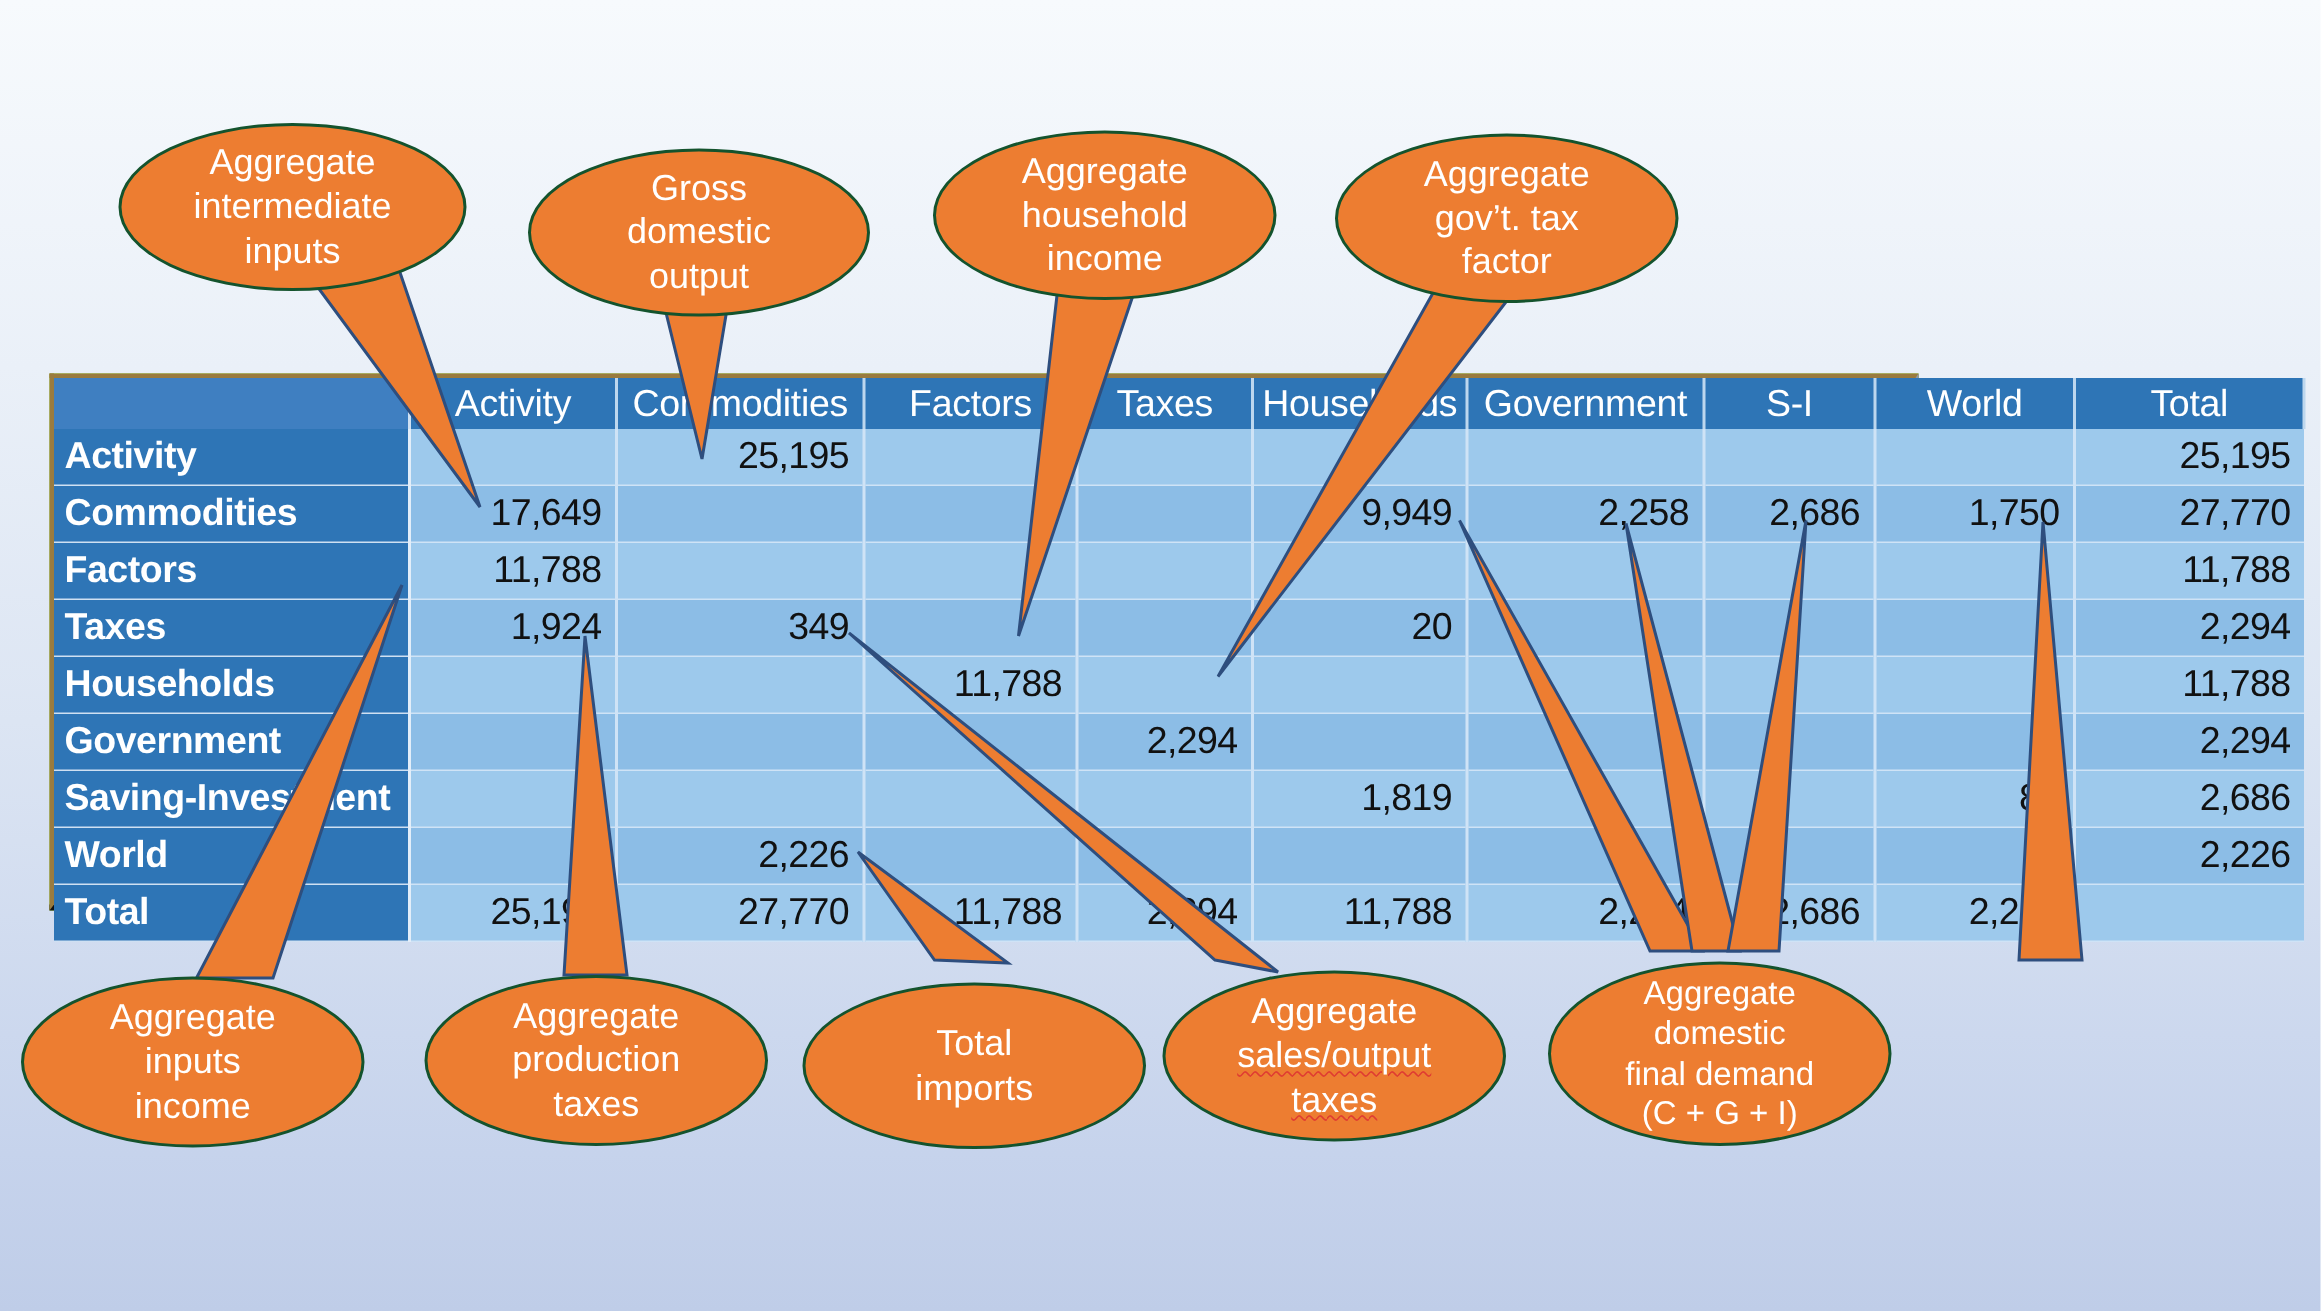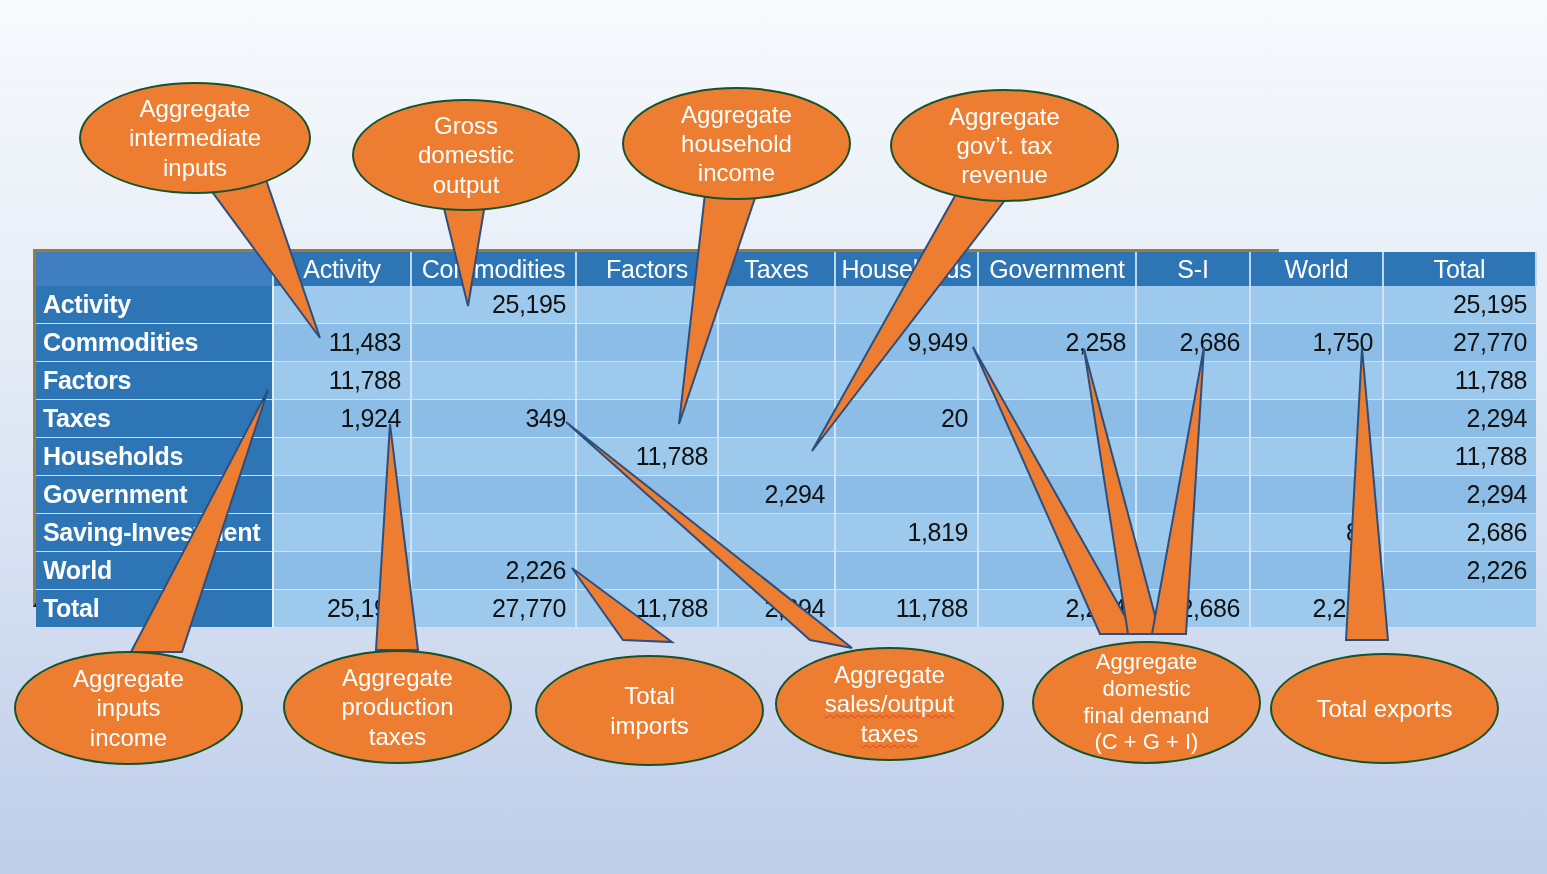--- a/index.html
+++ b/index.html
@@ -194,21 +194,21 @@
           <td></td>
           <td></td>
           <td></td>
           <td></td>
           <td></td>
           <td></td>
           <td class="totcol">25,195</td>
         </tr>
         <tr class="even">
           <th class="rowlab">Commodities</th>
-          <td>11,483</td>
+          <td>17,649</td>
           <td></td>
           <td></td>
           <td></td>
           <td>9,949</td>
           <td>2,258</td>
           <td>2,686</td>
           <td>1,750</td>
           <td class="totcol">27,770</td>
         </tr>
         <tr class="odd">
@@ -320,21 +320,21 @@
       <span>Aggregate</span><br>
       <span>household</span><br>
       <span>income</span>
     </span>
   </div>
 
   <div class="bubble" style="left:890px; top:89px; width:229px; height:113px;">
     <span class="txt">
       <span>Aggregate</span><br>
       <span>gov’t. tax</span><br>
-      <span>revenue</span>
+      <span>factor</span>
     </span>
   </div>
 
   <div class="bubble" style="left:14px; top:651px; width:229px; height:114px;">
     <span class="txt">
       <span>Aggregate</span><br>
       <span>inputs</span><br>
       <span>income</span>
     </span>
   </div>
@@ -364,19 +364,14 @@
 
   <div class="bubble" style="left:1032px; top:641px; width:229px; height:123px; font-size:22px;">
     <span class="txt">
       <span>Aggregate</span><br>
       <span>domestic</span><br>
       <span>final demand</span><br>
       <span>(C + G + I)</span>
     </span>
   </div>
 
-  <div class="bubble" style="left:1270px; top:653px; width:229px; height:111px;">
-    <span class="txt">
-      <span>Total exports</span>
-    </span>
-  </div>
 
 </div>
 
 </body></html>

